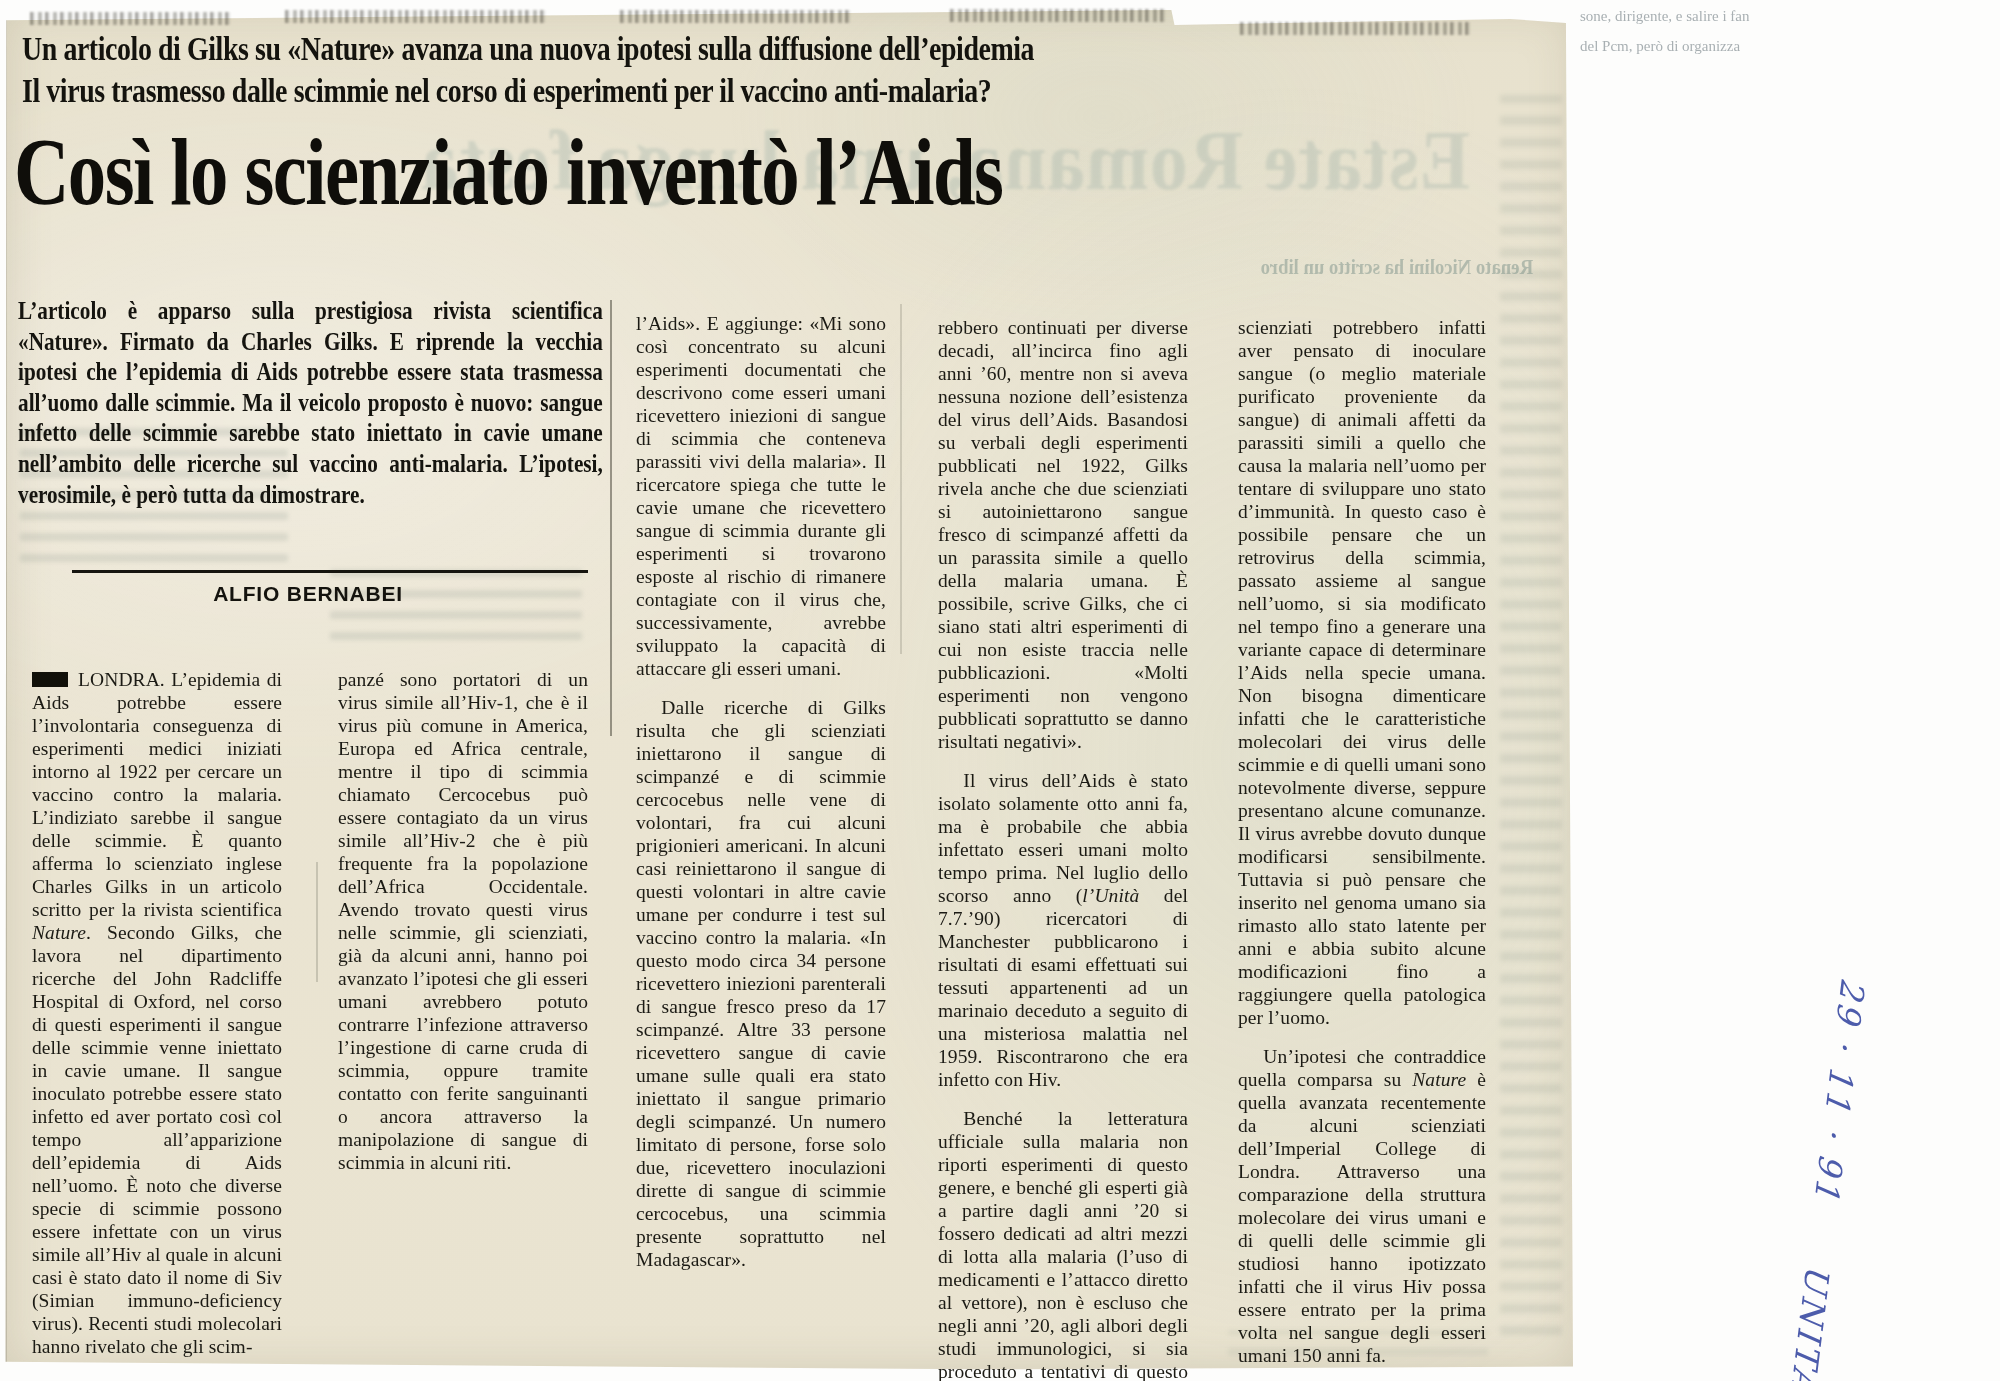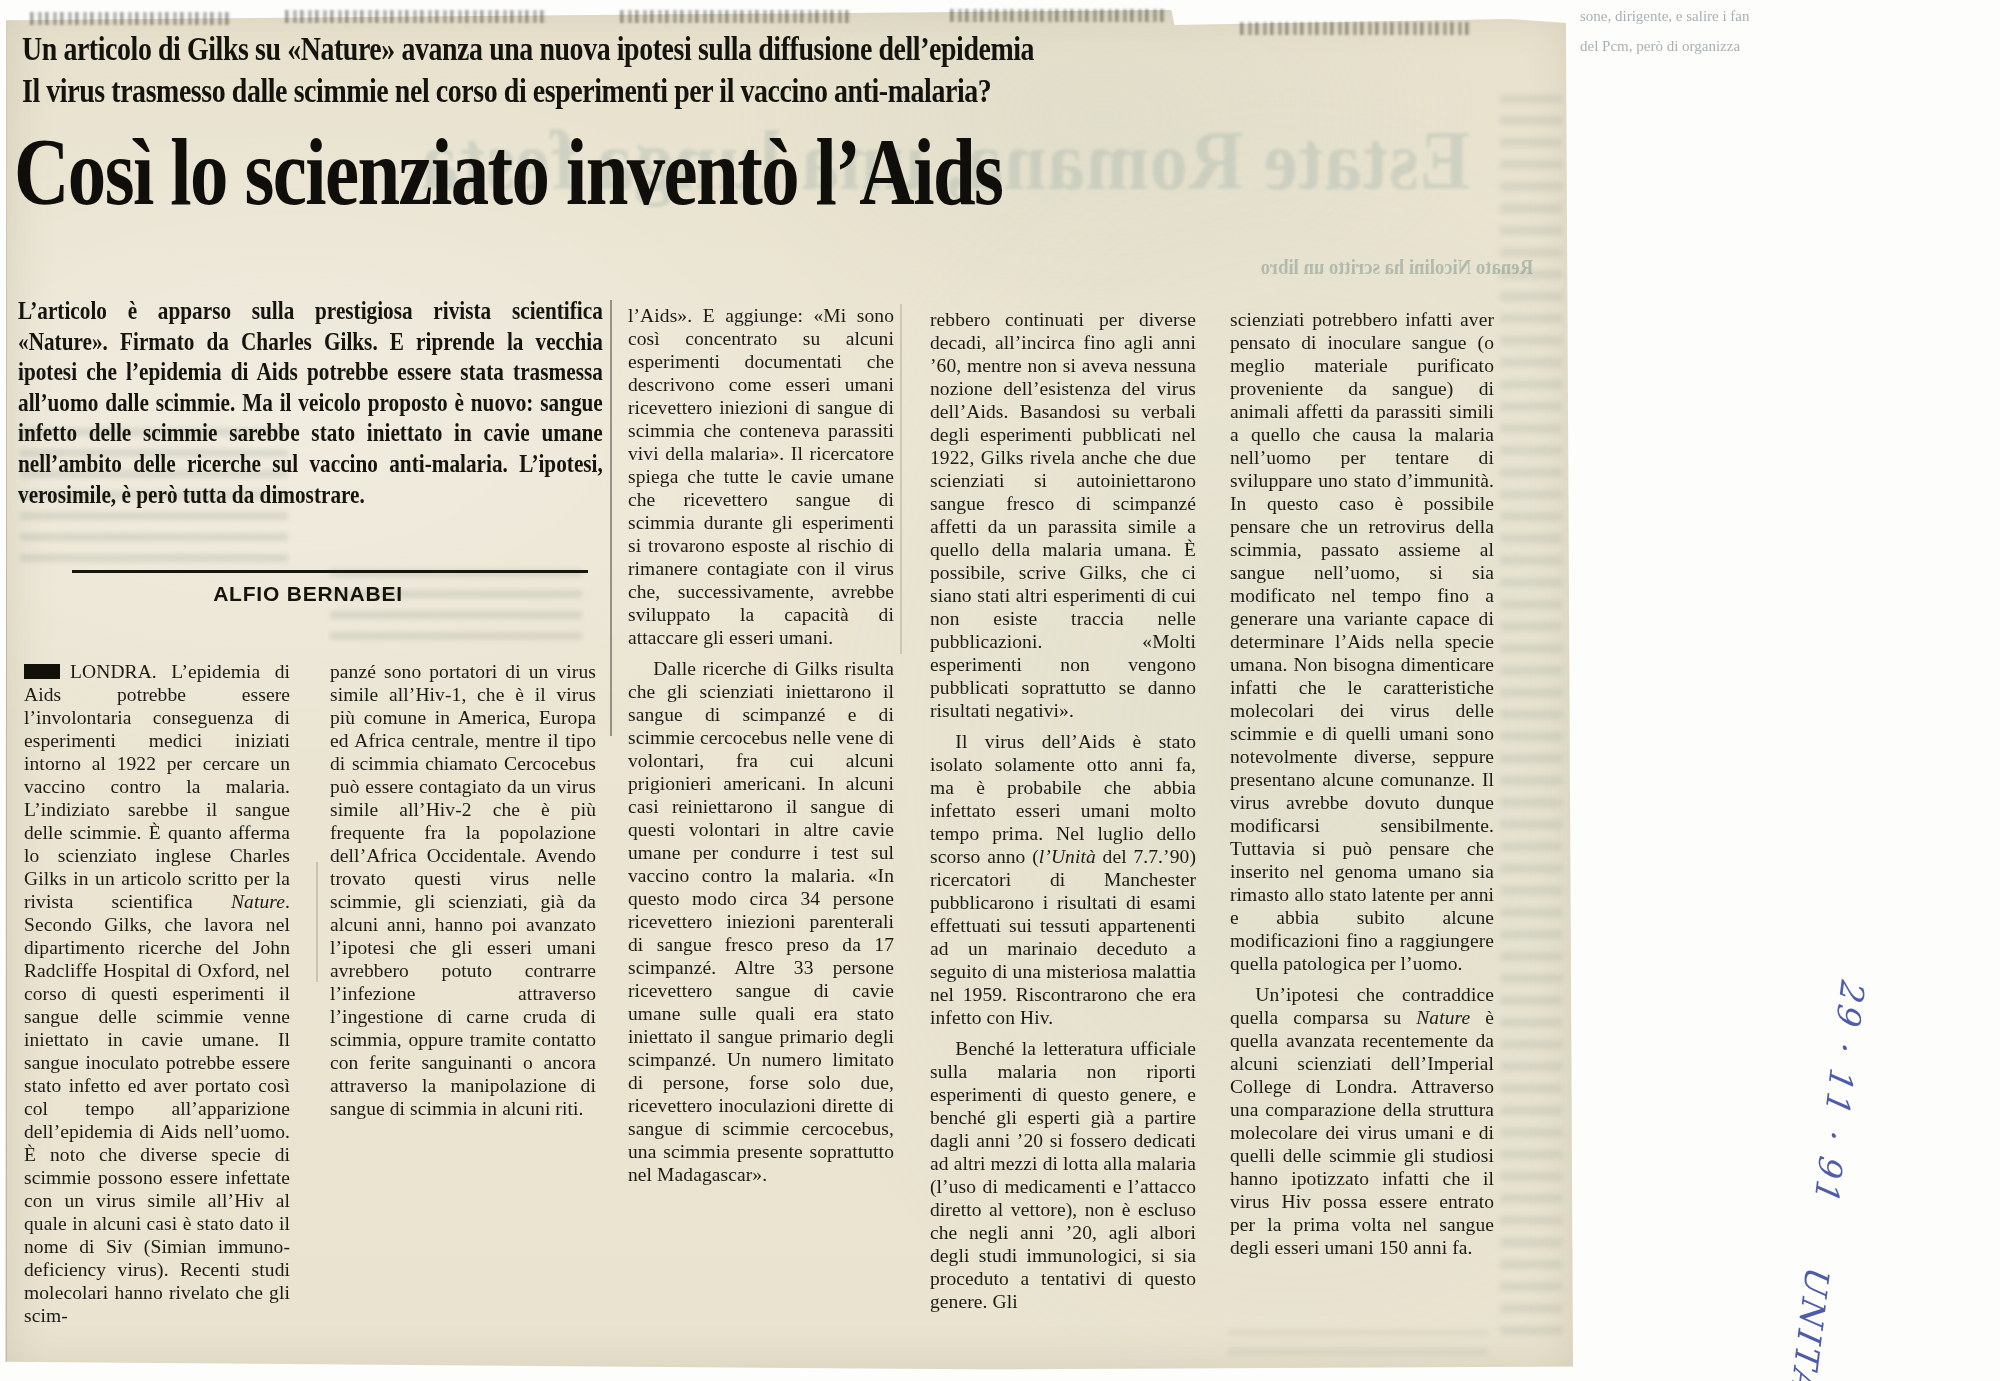--- a/index.html
+++ b/index.html
@@ -25,21 +25,21 @@
           transform-origin:0 0;font-weight:bold;font-size:25px;line-height:30.6px;
           text-align:justify;color:#15140f;}
   .rule{position:absolute;left:72px;top:570px;width:516px;height:3px;background:#16150f;z-index:3;}
   .byline{position:absolute;left:19px;top:582px;width:578px;z-index:3;text-align:center;
           font-family:"Liberation Sans", sans-serif;font-weight:bold;font-size:21px;
           letter-spacing:0.8px;color:#14130e;}
   
   .col{position:absolute;z-index:3;width:282px;font-size:19.5px;line-height:23px;
        text-align:justify;letter-spacing:0.1px;color:#1b1a14;
        -webkit-hyphens:auto;hyphens:auto;}
-  .col p{margin:8px;text-indent:1.3em;}
+  .col p{margin:16px;text-indent:1.3em;}
   .col p.noindent{text-indent:0;}
   .col i{font-style:italic;}
   .c1{left:16px;top:652px;}
   .c2{left:322px;top:652px;}
   .c3{left:620px;top:296px;}
   .c4{left:922px;top:300px;}
   .c5{left:1222px;top:300px;width:280px;}
   .sqmark{display:inline-block;width:36px;height:15px;background:#111009;margin-right:10px;transform:translateY(1px);}
   .dateline{font-weight:normal;}
   

